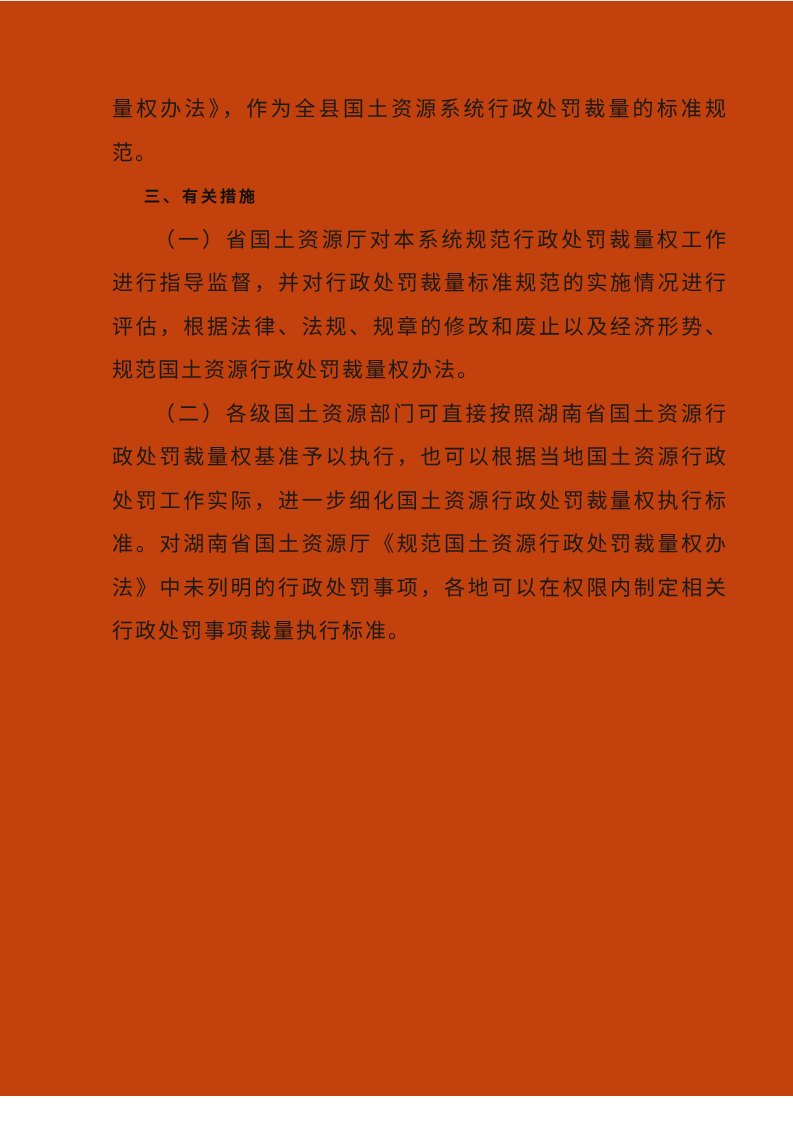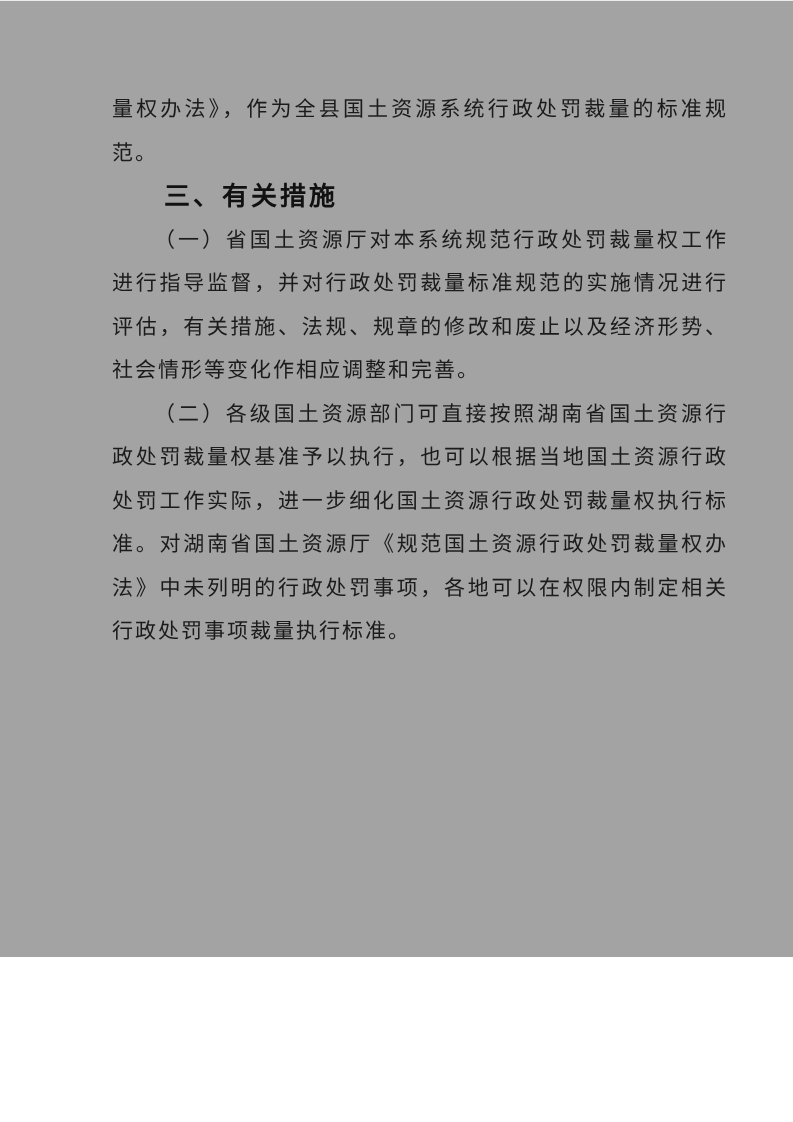--- a/index.html
+++ b/index.html
@@ -4,22 +4,22 @@
 <title>Document Page</title>
 <style>
   html, body {
     margin: 0;
     padding: 0;
     background: #ffffff;
   }
   .page {
     position: relative;
     width: 793px;
-    height: 957px;
-    background: #a3a3a3;
+    height: 1096px;
+    background: #c2410c;
     overflow: hidden;
     font-family: "Liberation Serif", "DejaVu Serif", serif;
     color: #1b1b1b;
     border-top: 1px solid #ececec;
     box-sizing: border-box;
   }
   .content {
     position: absolute;
     left: 112px;
     top: 87px;
@@ -39,21 +39,21 @@
   }
   .continuation {
     text-indent: 0;
   }
   .section-heading {
     margin: 0;
     padding: 0;
     text-indent: 2em;
     font-family: "Liberation Sans", "DejaVu Sans", sans-serif;
     font-weight: bold;
-    font-size: 26px;
+    font-size: 16px;
     line-height: 43.5px;
     letter-spacing: 3px;
     color: #111111;
     text-align: left;
   }
   .page-number {
     position: absolute;
     left: 0;
     top: 1036px;
     width: 100%;
@@ -64,16 +64,16 @@
     font-family: "Liberation Serif", "DejaVu Serif", serif;
   }
 </style>
 </head>
 <body>
 
 <div class="page">
   <div class="content">
     <p class="continuation">量权办法》，作为全县国土资源系统行政处罚裁量的标准规范。</p>
     <p class="section-heading">三、有关措施</p>
-    <p class="para">（一）省国土资源厅对本系统规范行政处罚裁量权工作进行指导监督，并对行政处罚裁量标准规范的实施情况进行评估，有关措施、法规、规章的修改和废止以及经济形势、社会情形等变化作相应调整和完善。</p>
+    <p class="para">（一）省国土资源厅对本系统规范行政处罚裁量权工作进行指导监督，并对行政处罚裁量标准规范的实施情况进行评估，根据法律、法规、规章的修改和废止以及经济形势、规范国土资源行政处罚裁量权办法。</p>
     <p class="para">（二）各级国土资源部门可直接按照湖南省国土资源行政处罚裁量权基准予以执行，也可以根据当地国土资源行政处罚工作实际，进一步细化国土资源行政处罚裁量权执行标准。对湖南省国土资源厅《规范国土资源行政处罚裁量权办法》中未列明的行政处罚事项，各地可以在权限内制定相关行政处罚事项裁量执行标准。</p>
   </div>
 </div>
 
 </body></html>

